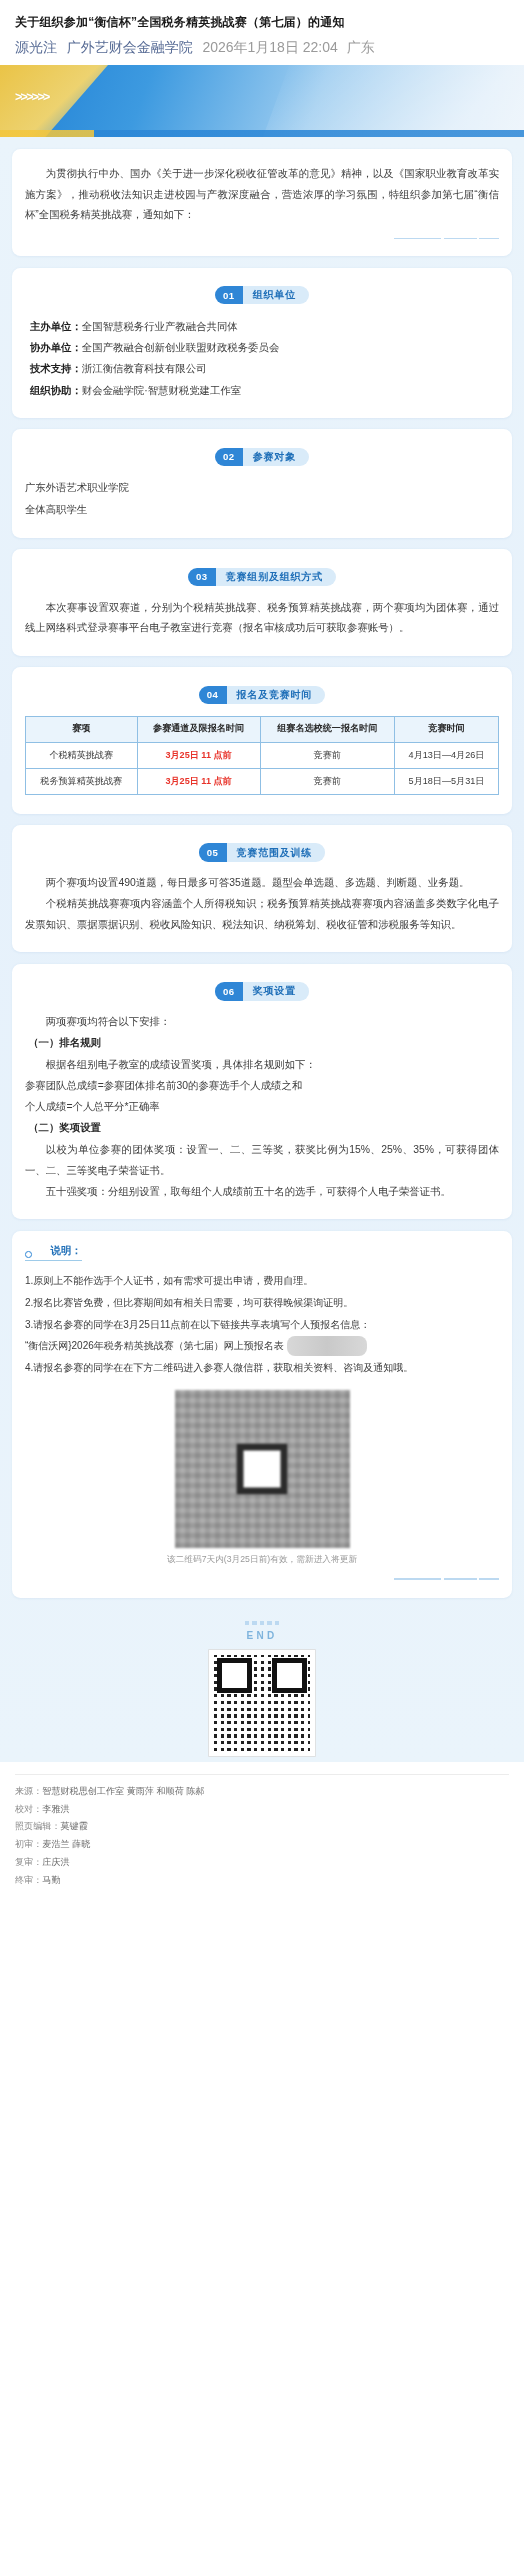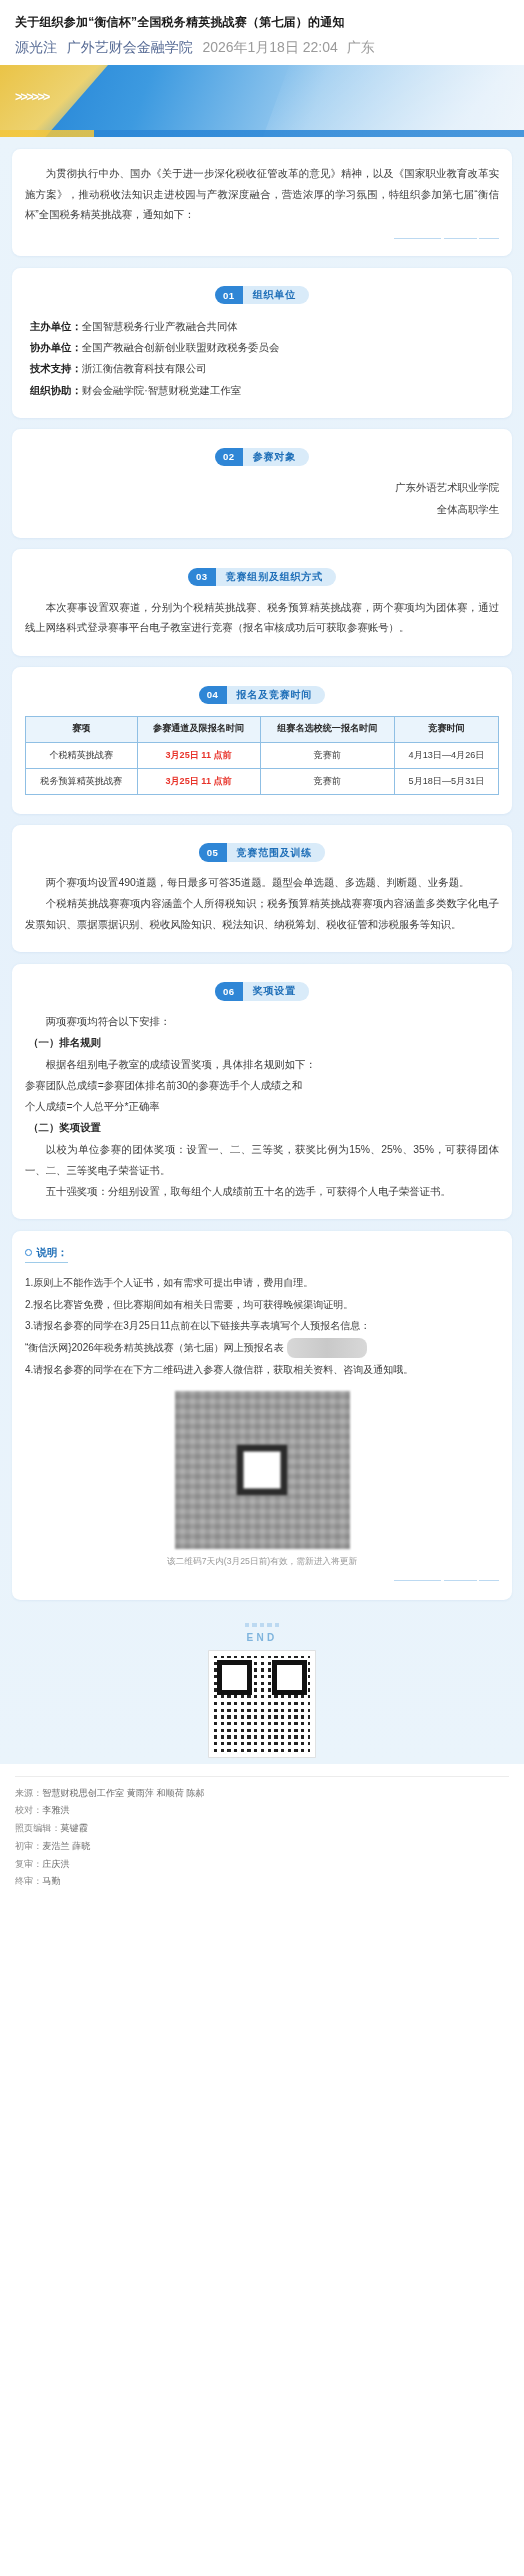--- a/index.html
+++ b/index.html
@@ -80,21 +80,21 @@
     border-radius:0 9.1px 9.1px 0; display:flex; align-items:center;
     padding:0 13.3px 0 10px; letter-spacing:0.8px;
   }
 
   
   .org-list { padding-left:5px; }
   .org-row { font-size:10.4px; line-height:2.05; color:#3b3b3b; }
   .org-row b { color:#1f1f1f; font-weight:bold; }
 
   
-  .ctr { text-align:right; font-size:10.4px; line-height:2.1; color:#3b3b3b; }
+  .ctr { text-align:left; font-size:10.4px; line-height:2.1; color:#3b3b3b; }
 
   
   table.signup {
     width:100%; border-collapse:collapse; margin:5px 0 1.7px 0;
     font-size:9.1px; color:#3b3b3b;
   }
   table.signup th, table.signup td {
     border:0.8px solid #8fbfe4; padding:5.8px 3.3px; text-align:center; line-height:1.5;
   }
   table.signup th { background:#eaf4fc; font-weight:bold; color:#2a2a2a; }
@@ -104,21 +104,21 @@
   .award-head { font-size:10.4px; font-weight:bold; color:#2a2a2a; margin:3.3px 0 5px 3.3px;}
   .award-body { font-size:10.4px; line-height:2.0; color:#3b3b3b; text-align:justify;}
   .indent { text-indent:2em; }
 
   
   .note-card {
     background:#ffffff; border-radius:8.3px; padding:13.3px 13.3px 18.3px 13.3px; margin-bottom:11.6px;
     box-shadow:0 0.8px 2.5px rgba(30,100,170,.07);
   }
   .note-title {
-    display:inline-flex; align-items:center; gap:5px; font-size:10.4px; font-weight:bold;
+    display:inline-flex; align-items:flex-end; gap:19px; font-size:10.4px; font-weight:bold;
     color:#1f6fb8; border-bottom:1.7px solid #9ecbe9; padding-bottom:2.5px; margin-bottom:10px;
   }
   .note-title .dot { width:6.7px; height:6.7px; border:1.7px solid #2f86d6; border-radius:50%; display:inline-block;}
   .note-list { font-size:10px; line-height:2.0; color:#3b3b3b; text-align:justify;}
   .note-list div { margin-bottom:1.7px; }
   .blur {
     display:inline-block; background:linear-gradient(90deg,#d8d8d8,#c9c9c9,#d8d8d8);
     color:transparent; border-radius:8px; filter:blur(0.3px);
   }
   .qr-box {

